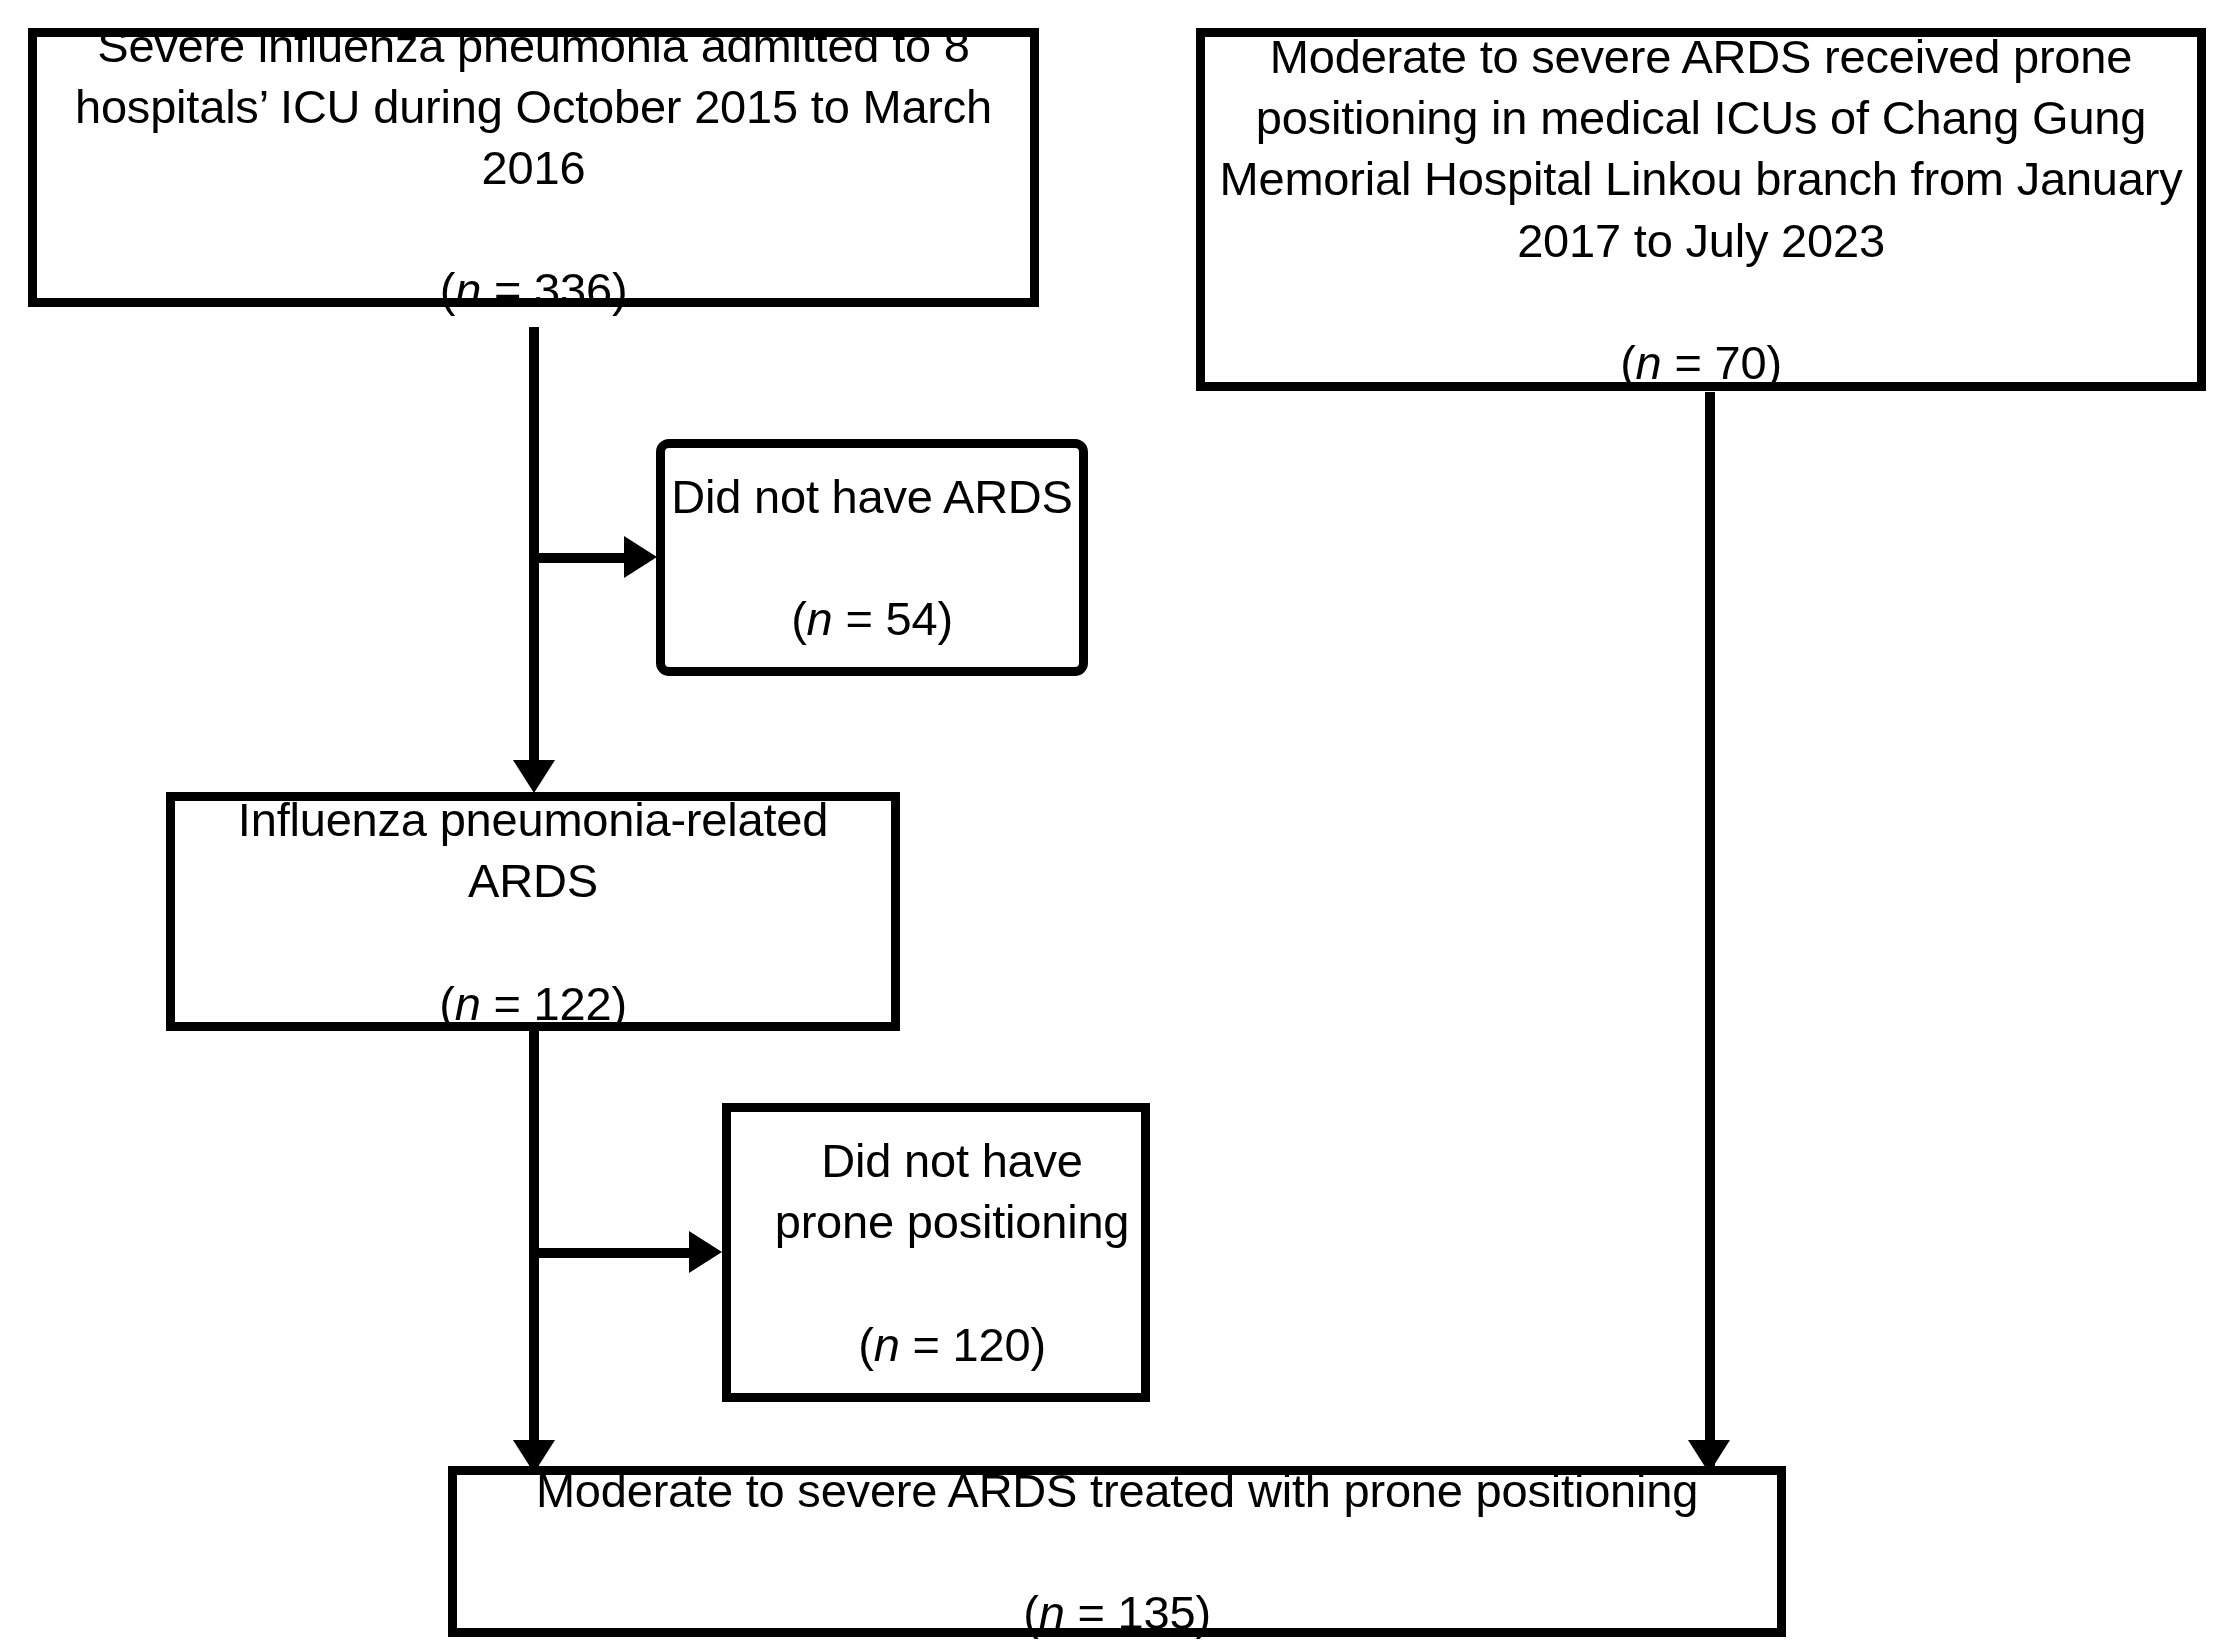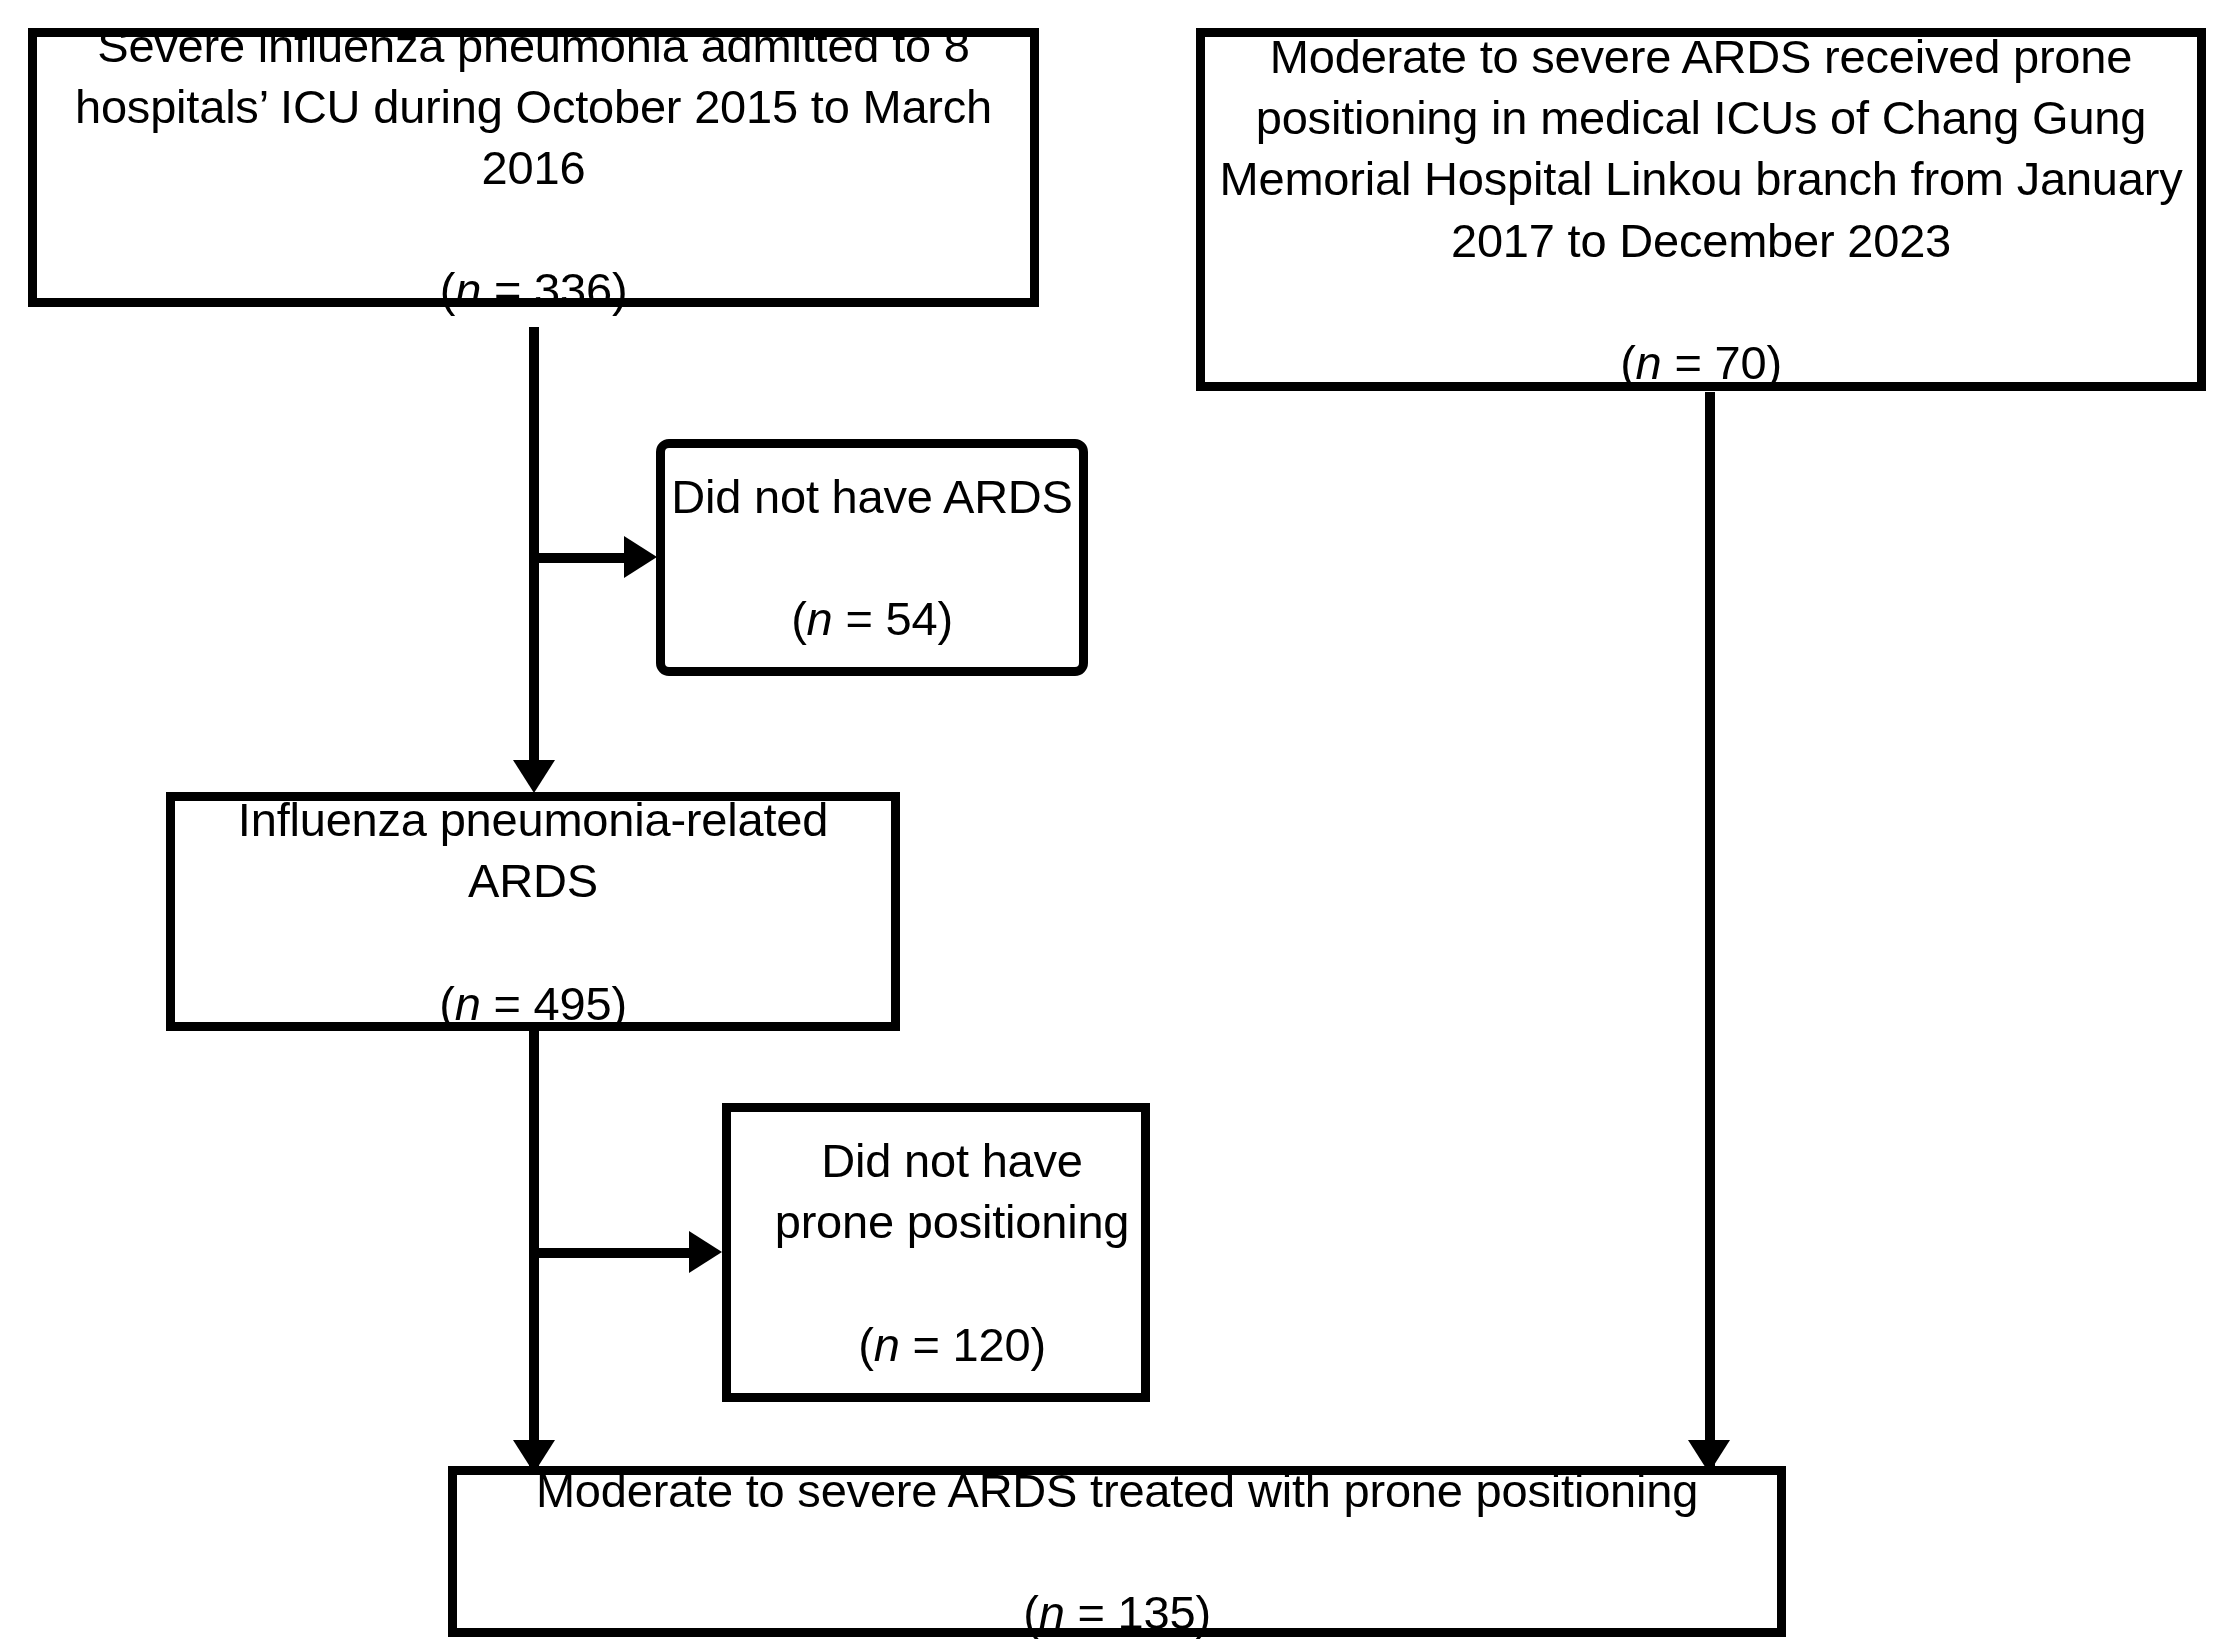--- a/index.html
+++ b/index.html
@@ -107,36 +107,36 @@
 
   <div class="node" id="node-source-cohort">
     <span class="txt">
       <span class="nline">Severe influenza pneumonia admitted to 8 hospitals’ ICU during October 2015 to March 2016</span>
       <span class="nline"><span>(</span><span class="ital">n</span><span> = </span><span>336</span><span>)</span></span>
     </span>
   </div>
 
   <div class="node" id="node-prone-cohort">
     <span class="txt">
-      <span class="nline">Moderate to severe ARDS received prone positioning in medical ICUs of Chang Gung Memorial Hospital Linkou branch from January 2017 to December 2023</span>
+      <span class="nline">Moderate to severe ARDS received prone positioning in medical ICUs of Chang Gung Memorial Hospital Linkou branch from January 2017 to July 2023</span>
       <span class="nline"><span>(</span><span class="ital">n</span><span> = </span><span>70</span><span>)</span></span>
     </span>
   </div>
 
   <div class="node" id="node-excl-no-ards">
     <span class="txt">
       <span class="nline">Did not have ARDS</span>
       <span class="nline"><span>(</span><span class="ital">n</span><span> = </span><span>54</span><span>)</span></span>
     </span>
   </div>
 
   <div class="node" id="node-ards-cohort">
     <span class="txt">
       <span class="nline">Influenza pneumonia-related ARDS</span>
-      <span class="nline"><span>(</span><span class="ital">n</span><span> = </span><span>495</span><span>)</span></span>
+      <span class="nline"><span>(</span><span class="ital">n</span><span> = </span><span>122</span><span>)</span></span>
     </span>
   </div>
 
   <div class="node" id="node-excl-no-prone">
     <span class="txt">
       <span class="nline">Did not have prone positioning</span>
       <span class="nline"><span>(</span><span class="ital">n</span><span> = </span><span>120</span><span>)</span></span>
     </span>
   </div>
 

